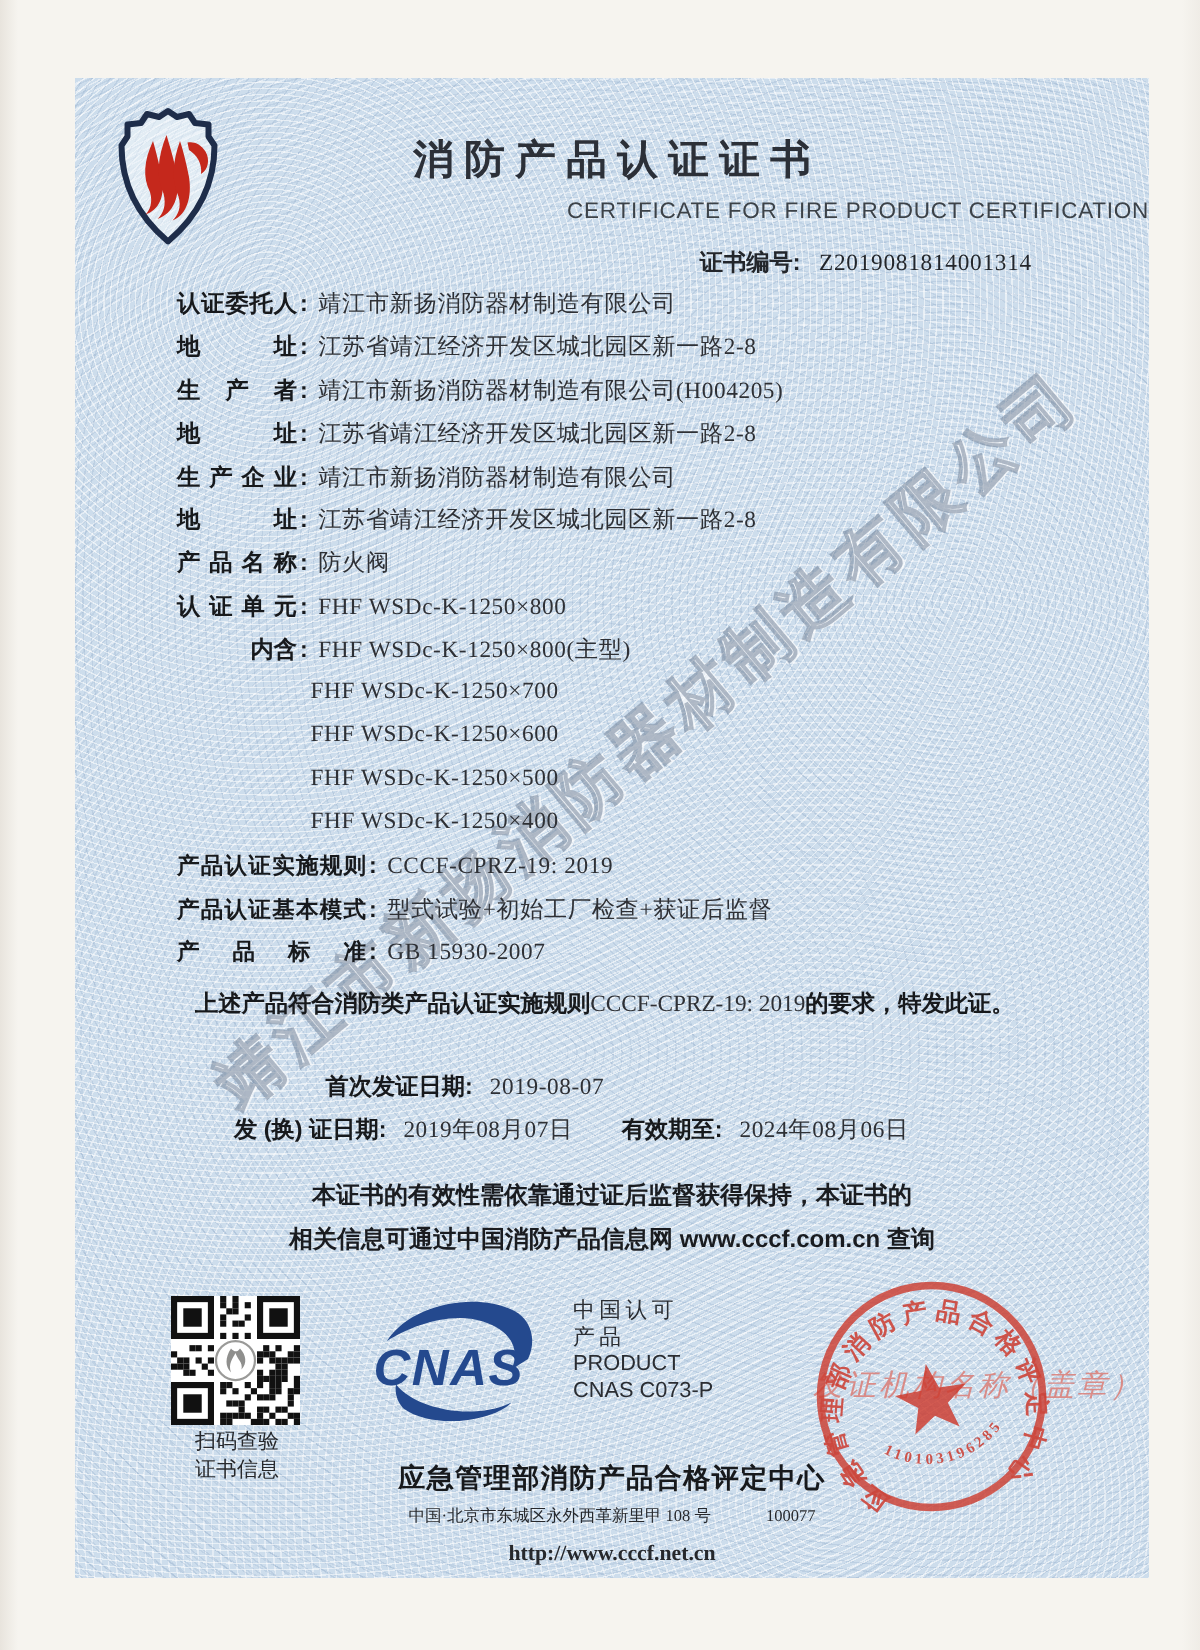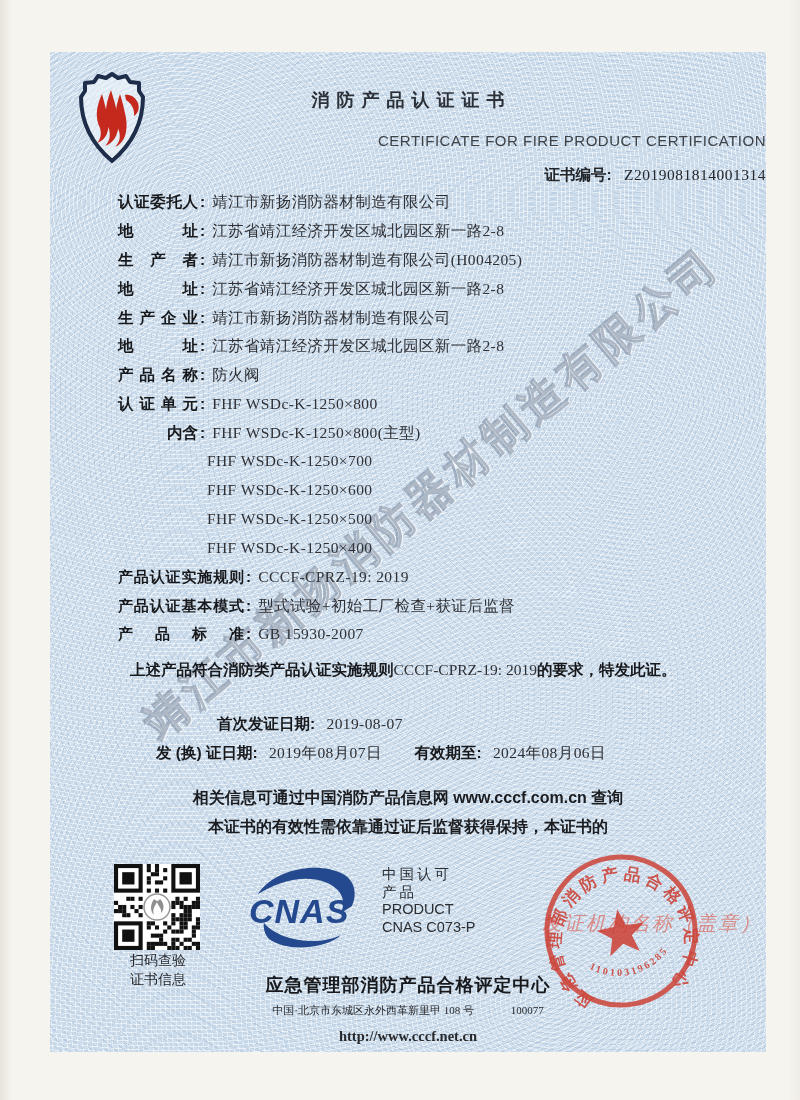--- a/index.html
+++ b/index.html
@@ -16,24 +16,24 @@
     overflow:hidden;}
   
   .watermark{position:absolute;left:100px;top:648px;width:760px;
     transform:rotate(-40deg);transform-origin:0 50%;
     font-size:44px;font-weight:bold;letter-spacing:5px;white-space:nowrap;
     color:rgba(255,255,255,.06);-webkit-text-stroke:1.3px rgba(108,124,146,.5);
     text-shadow:1.5px 1.5px 0 rgba(255,255,255,.65);pointer-events:none;}
   
   .logo{position:absolute;left:26px;top:18px;}
   .title{position:absolute;left:0;top:36px;width:100%;text-align:center;
-    font-size:18px;font-weight:bold;letter-spacing:7px;color:#2c3038;text-indent:7px;}
+    font-size:27px;font-weight:bold;letter-spacing:7px;color:#2c3038;text-indent:7px;}
   .subtitle{position:absolute;left:0;top:80px;width:100%;text-align:right;
     font-size:15px;letter-spacing:.5px;color:#3c4248;}
-  .certno{position:absolute;left:0;top:113px;width:100%;text-align:right;
+  .certno{position:absolute;left:0;top:113px;width:100%;text-align:right;padding-right:78px;
     box-sizing:border-box;font-size:15.5px;color:#23262b;}
   .certno .cn-l{font-weight:bold;}
   .certno .cn-v{font-family:"Liberation Serif",serif;margin-left:8px;letter-spacing:.5px;}
   
   .fields{position:absolute;left:68px;top:140px;width:610px;}
   .row{display:flex;align-items:baseline;height:28.9px;}
   .lbl{display:inline-block;width:80px;font-weight:bold;font-size:15.5px;color:#17191c;
     text-align:justify;text-align-last:justify;}
   .lbl.r{text-align-last:right;}
   .lblw{display:inline-block;width:126px;font-weight:bold;font-size:15px;color:#17191c;
@@ -184,22 +184,22 @@
     </div>
     <div class="d2">
       <span class="dl">发 (换) 证日期:</span>
       <span class="dv">2019年08月07日</span>
       <span class="gap"></span>
       <span class="dl">有效期至:</span>
       <span class="dv">2024年08月06日</span>
     </div>
 
     <div class="notice">
+      <div>本证书的有效性需依靠通过证后监督获得保持，本证书的</div>
       <div>相关信息可通过中国消防产品信息网 www.cccf.com.cn 查询</div>
-      <div>本证书的有效性需依靠通过证后监督获得保持，本证书的</div>
     </div>
 
     <svg class="qr" id="qr-svg" width="86" height="86" viewBox="0 0 86 86">
         <rect width="86" height="86" fill="#fff"></rect>
         <rect x="32.76190476190476" y="0" width="4.095238095238095" height="4.095238095238095" fill="#111"></rect>
         <rect x="40.95238095238095" y="0" width="4.095238095238095" height="4.095238095238095" fill="#111"></rect>
         <rect x="32.76190476190476" y="4.095238095238095" width="4.095238095238095" height="4.095238095238095" fill="#111"></rect>
         <rect x="40.95238095238095" y="4.095238095238095" width="4.095238095238095" height="4.095238095238095" fill="#111"></rect>
         <rect x="49.14285714285714" y="4.095238095238095" width="4.095238095238095" height="4.095238095238095" fill="#111"></rect>
         <rect x="36.857142857142854" y="8.19047619047619" width="4.095238095238095" height="4.095238095238095" fill="#111"></rect>

